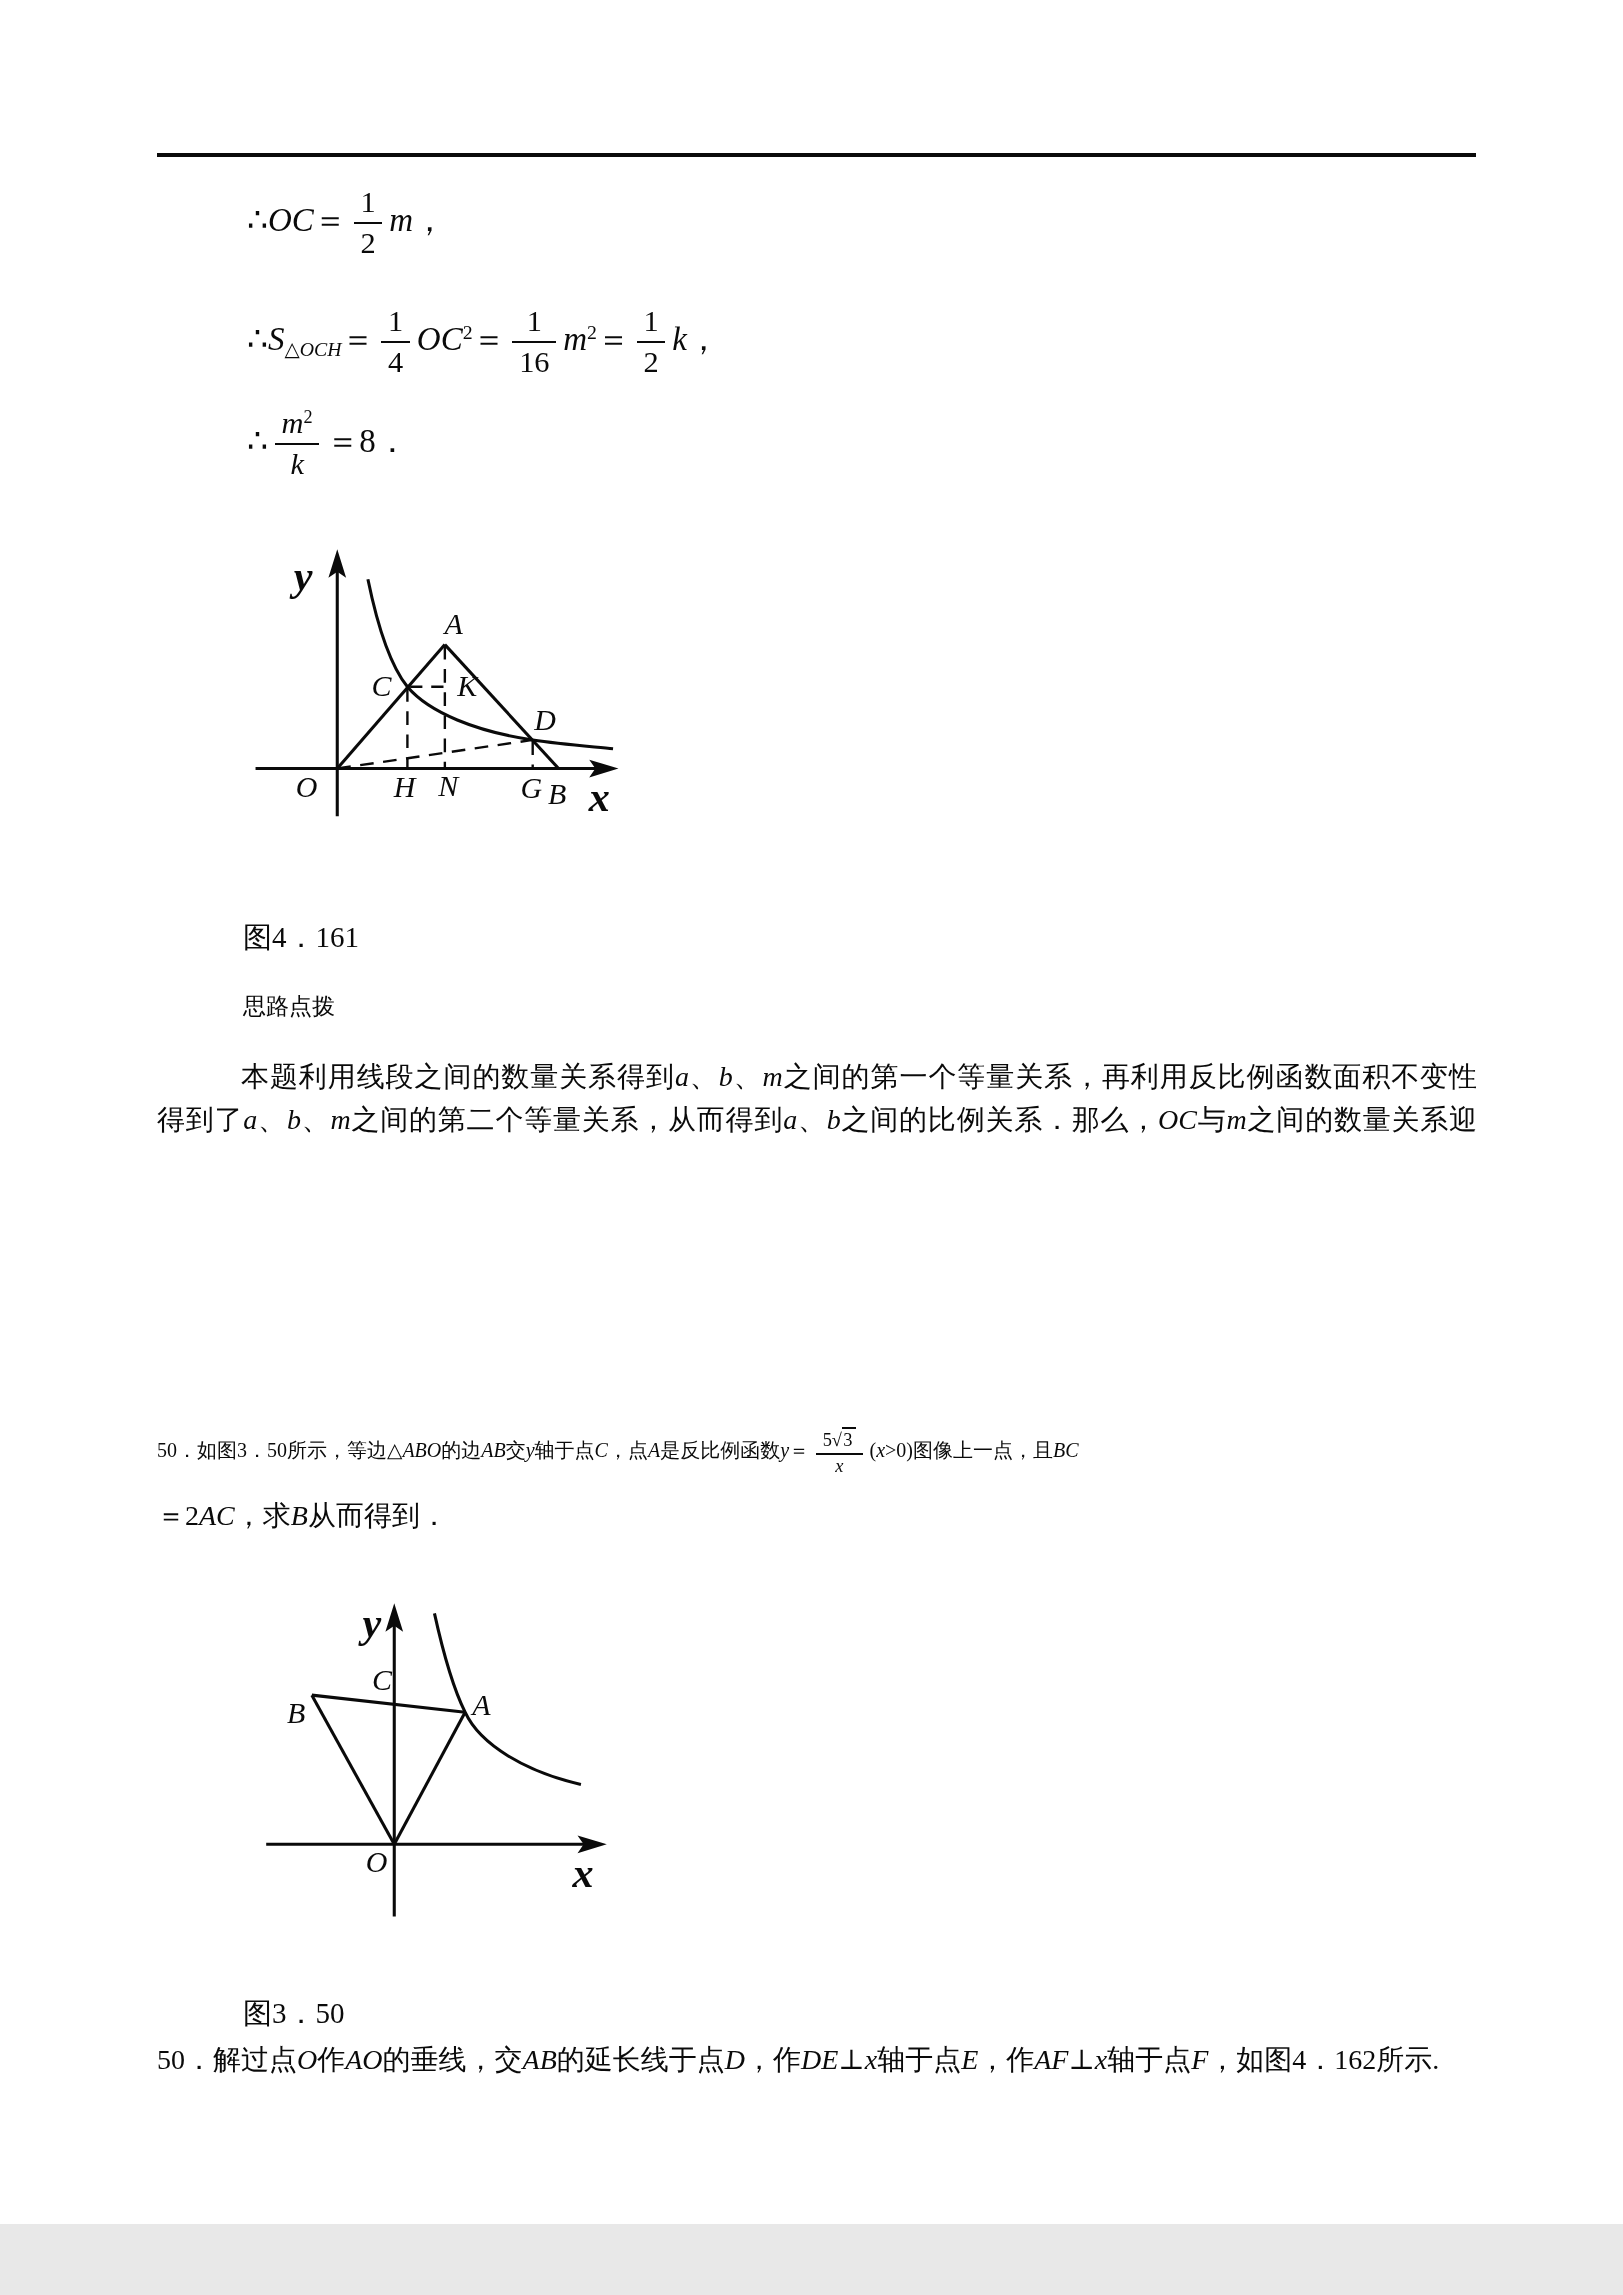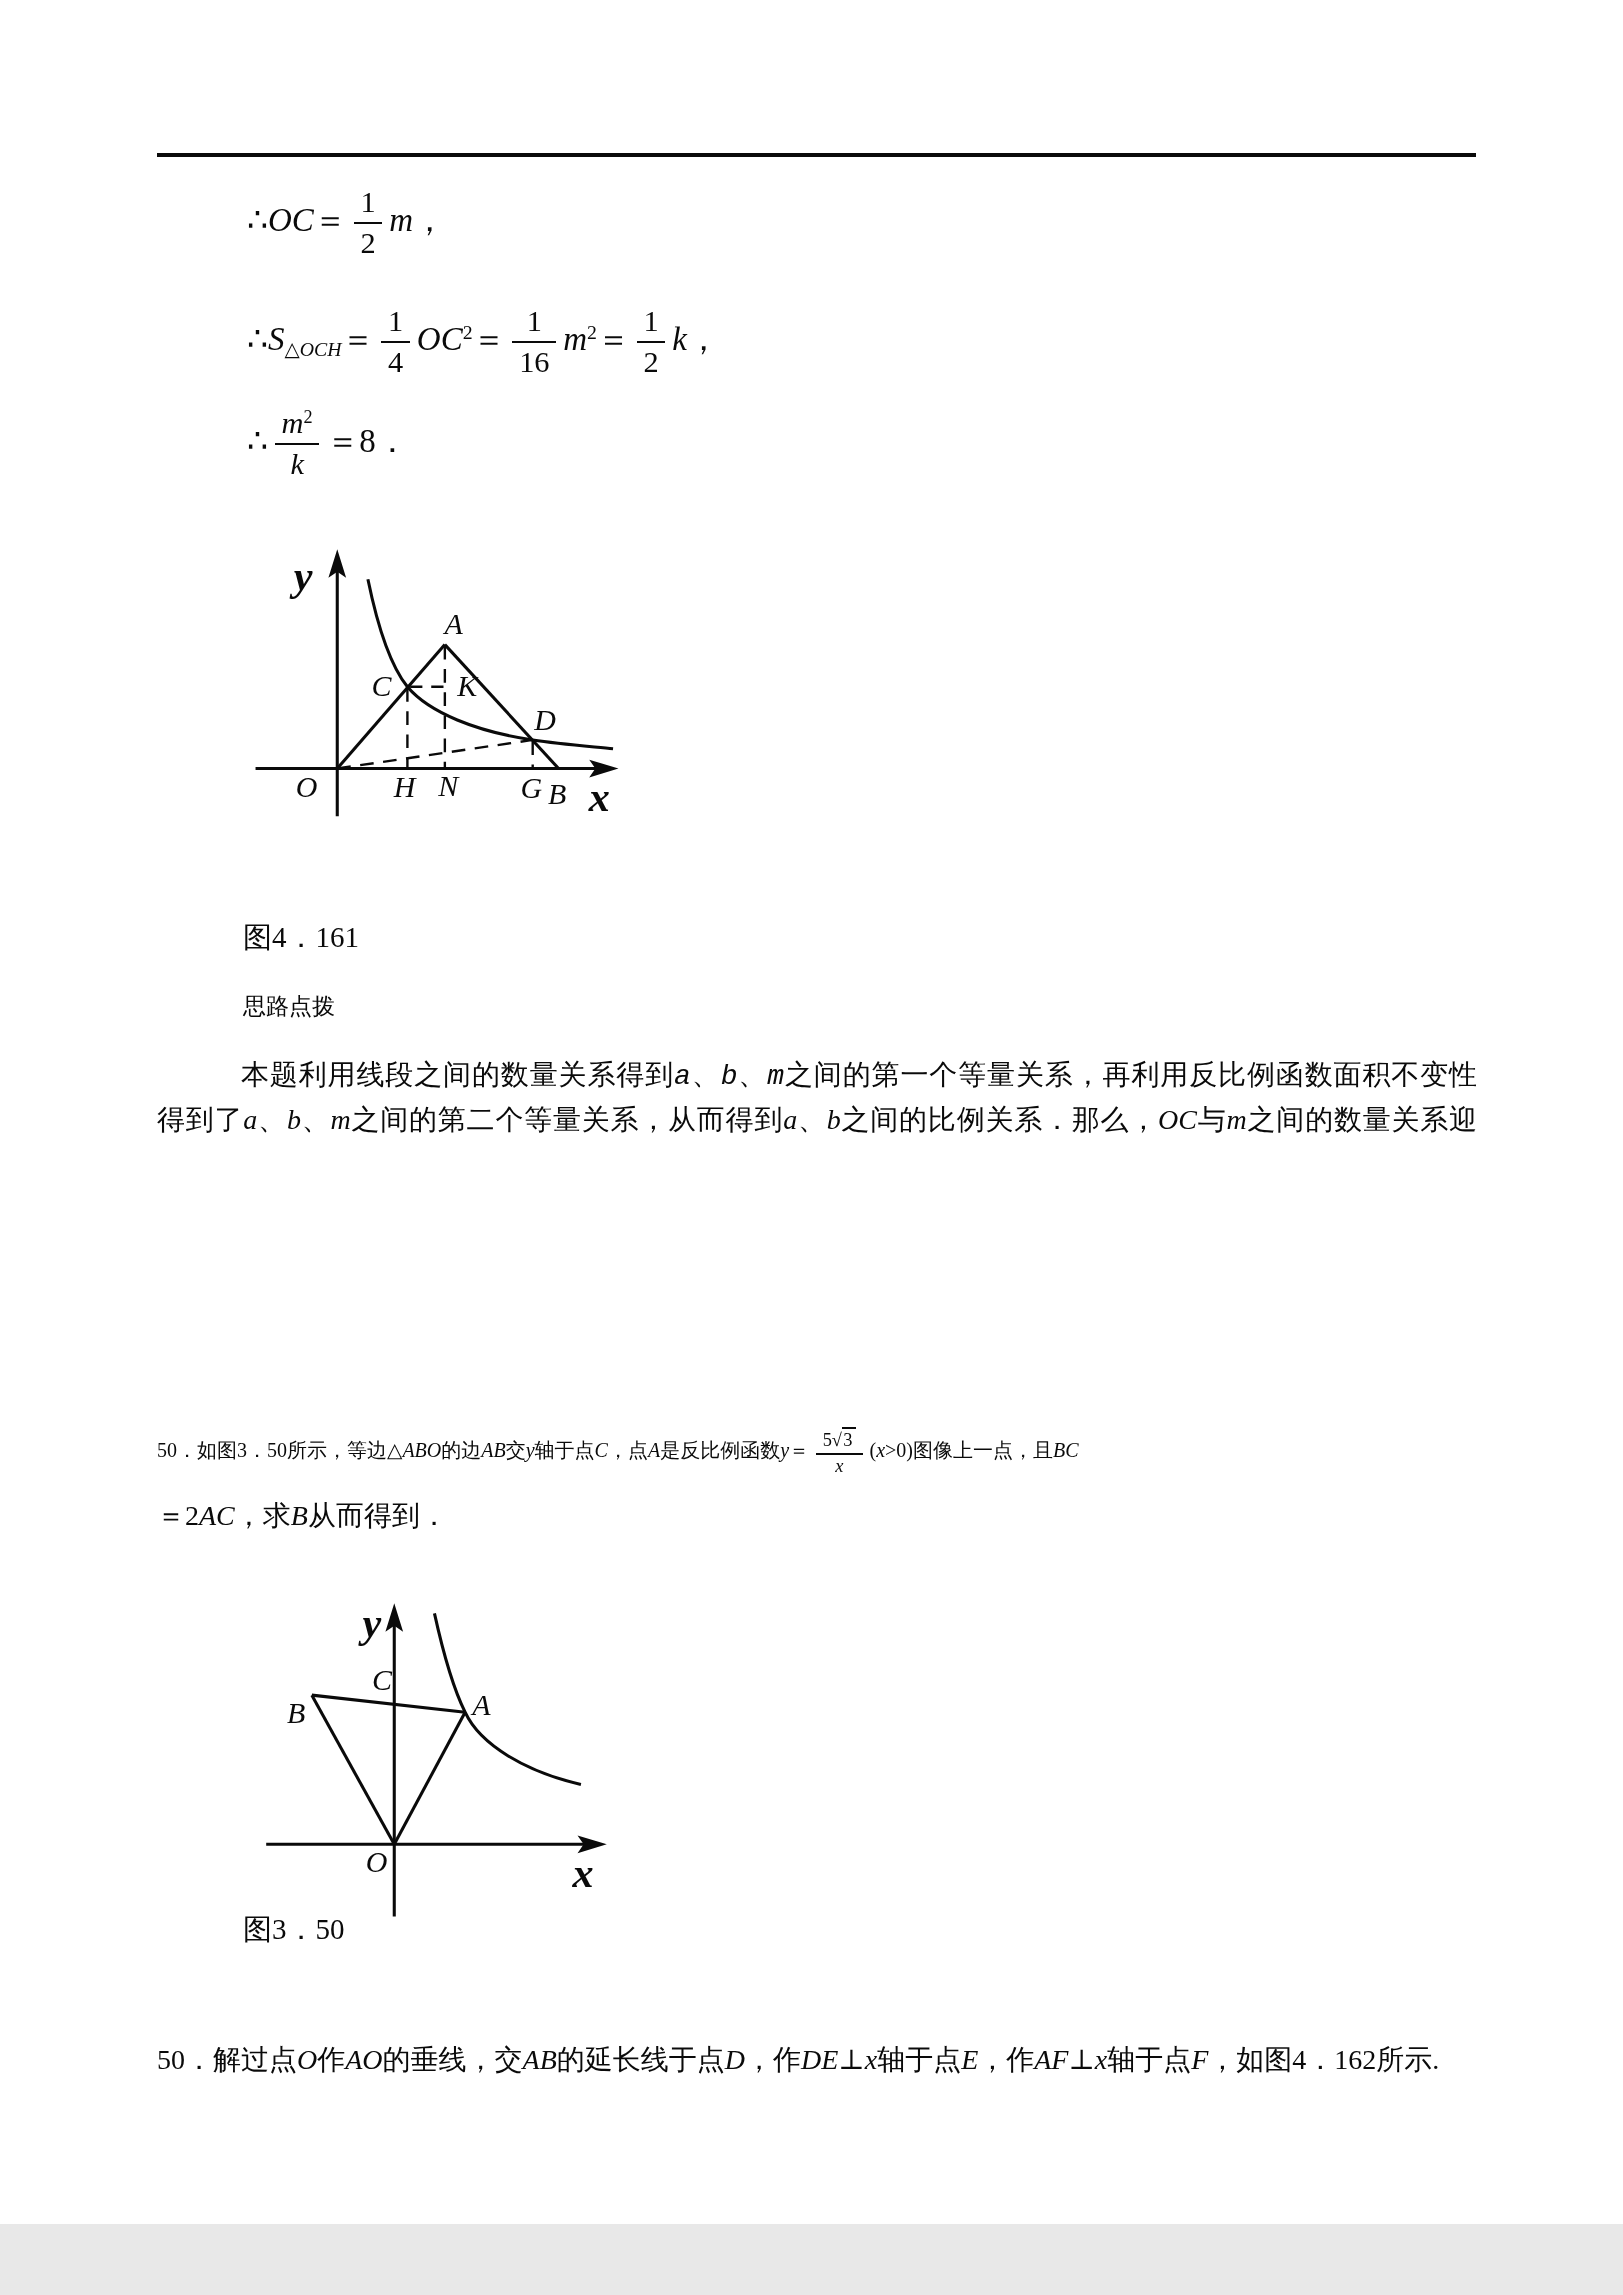--- a/index.html
+++ b/index.html
@@ -24,21 +24,21 @@
   .sqrt{white-space:nowrap;}
   .sqrt .sg{display:inline-block;}
   .sqrt .rad{display:inline-block;border-top:2px solid #0a0a0a;padding:0.7px 3.4px 0 1.4px;}
   
   .bodyline{position:absolute;font-size:28px;line-height:38px;white-space:nowrap;}
   .caption{position:absolute;font-size:29px;line-height:34px;white-space:nowrap;}
   .heading{position:absolute;font-size:23px;line-height:34px;font-weight:normal;white-space:nowrap;}
   .para{position:absolute;width:1320px;font-size:28px;}
   .para .pline{line-height:43px;height:43px;overflow:hidden;}
   .para .just{text-align:justify;text-align-last:justify;}
-  .para .indent{text-indent:84px;font-family:Liberation Mono, monospace;}
+  .para .indent{text-indent:84px;}
   .p50line1{position:absolute;white-space:nowrap;font-size:20px;line-height:89px;}
   
   svg text{font-family:"Liberation Serif","DejaVu Serif",serif;fill:#0a0a0a;}
   .ptlabel{font-size:44px;font-style:italic;}
   .axlabel{font-size:62px;font-style:italic;font-weight:bold;}
 </style>
 </head>
 <body>
 
 <div class="page">
@@ -106,18 +106,18 @@
     <line x1="198" y1="366" x2="302" y2="172" stroke="#0a0a0a" stroke-width="4.5"></line>
 
     <text x="165" y="62" class="axlabel" text-anchor="middle">y</text>
     <text x="475" y="428" class="axlabel" text-anchor="middle">x</text>
     <text x="180" y="140" class="ptlabel" text-anchor="middle">C</text>
     <text x="54" y="188" class="ptlabel" text-anchor="middle">B</text>
     <text x="326" y="176" class="ptlabel" text-anchor="middle">A</text>
     <text x="172" y="406" class="ptlabel" text-anchor="middle">O</text>
   </svg>
 
-  <div class="caption" style="left:243px;top:1912px;text-align:center;">图3．50</div>
+  <div class="caption" style="left:243px;top:1996px;text-align:center;">图3．50</div>
 
   <div class="bodyline" style="left:157px;top:2041px;"><span class="n">50．解过点</span><span class="i">O</span><span class="n">作</span><span class="i">AO</span><span class="n">的垂线，交</span><span class="i">AB</span><span class="n">的延长线于点</span><span class="i">D</span><span class="n">，作</span><span class="i">DE</span><span class="n">⊥</span><span class="i">x</span><span class="n">轴于点</span><span class="i">E</span><span class="n">，作</span><span class="i">AF</span><span class="n">⊥</span><span class="i">x</span><span class="n">轴于点</span><span class="i">F</span><span class="n">，如图4．162所示.</span></div>
 
 </div>
 
 
 </body></html>

